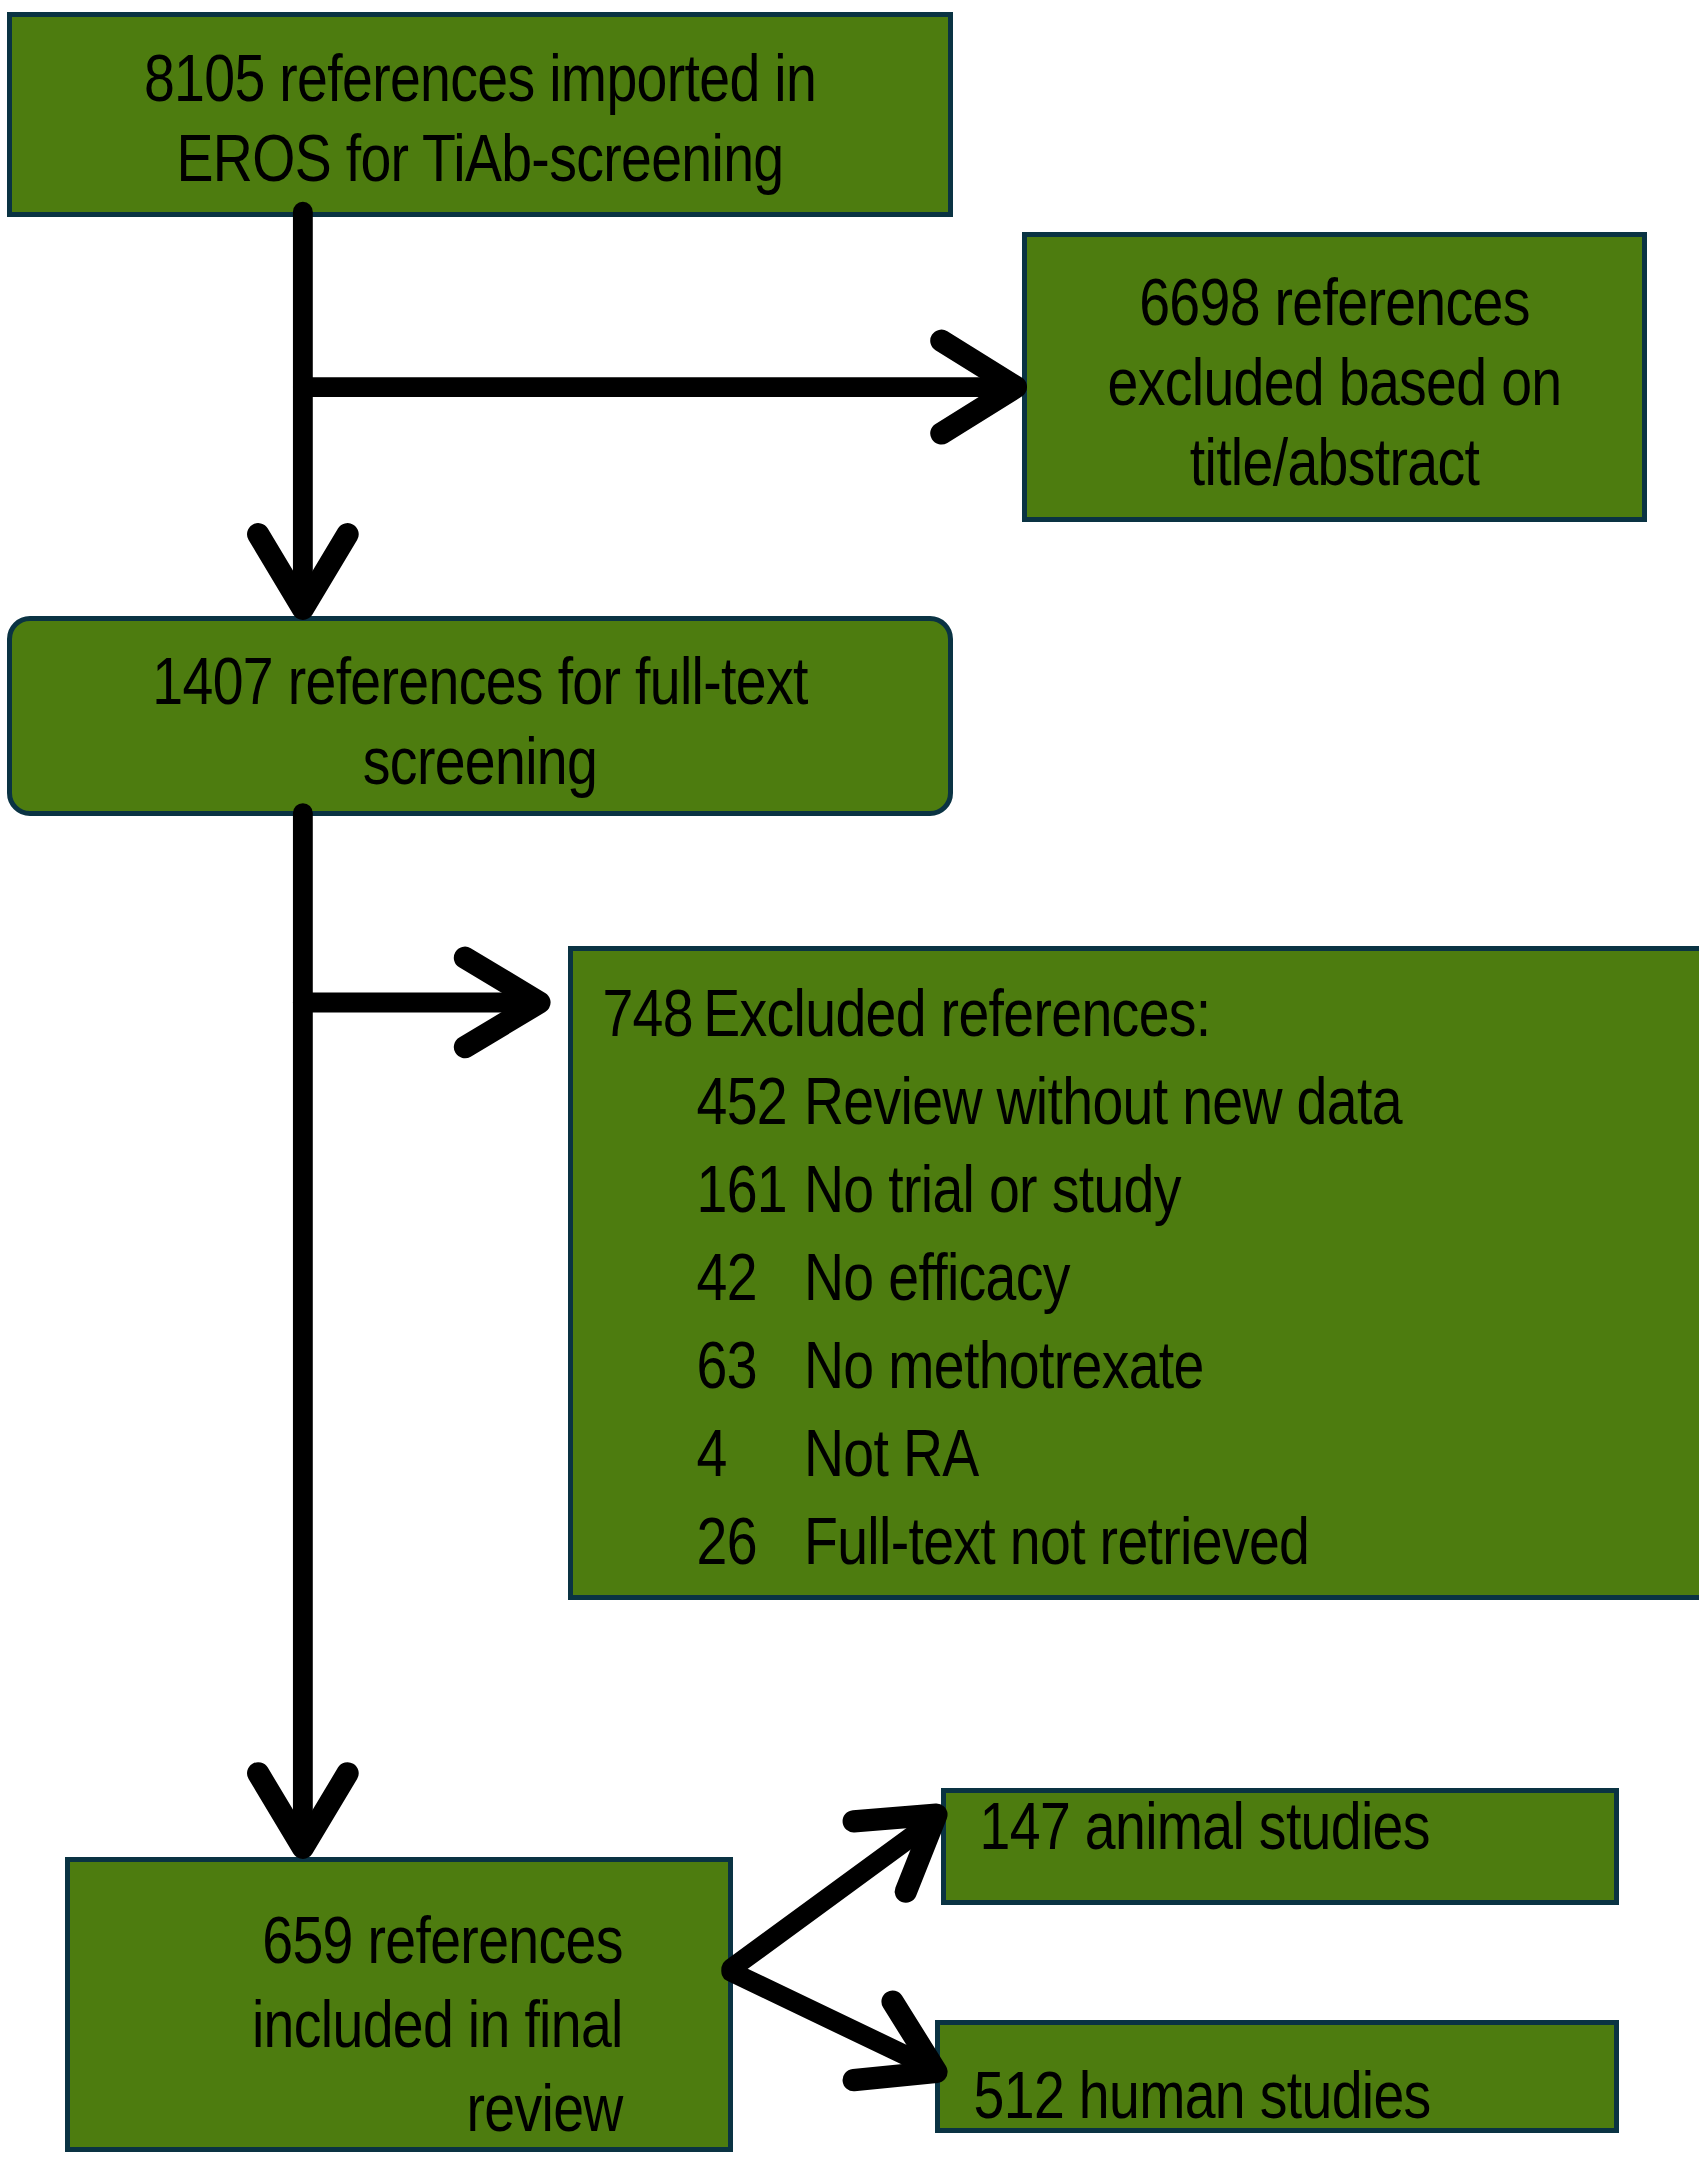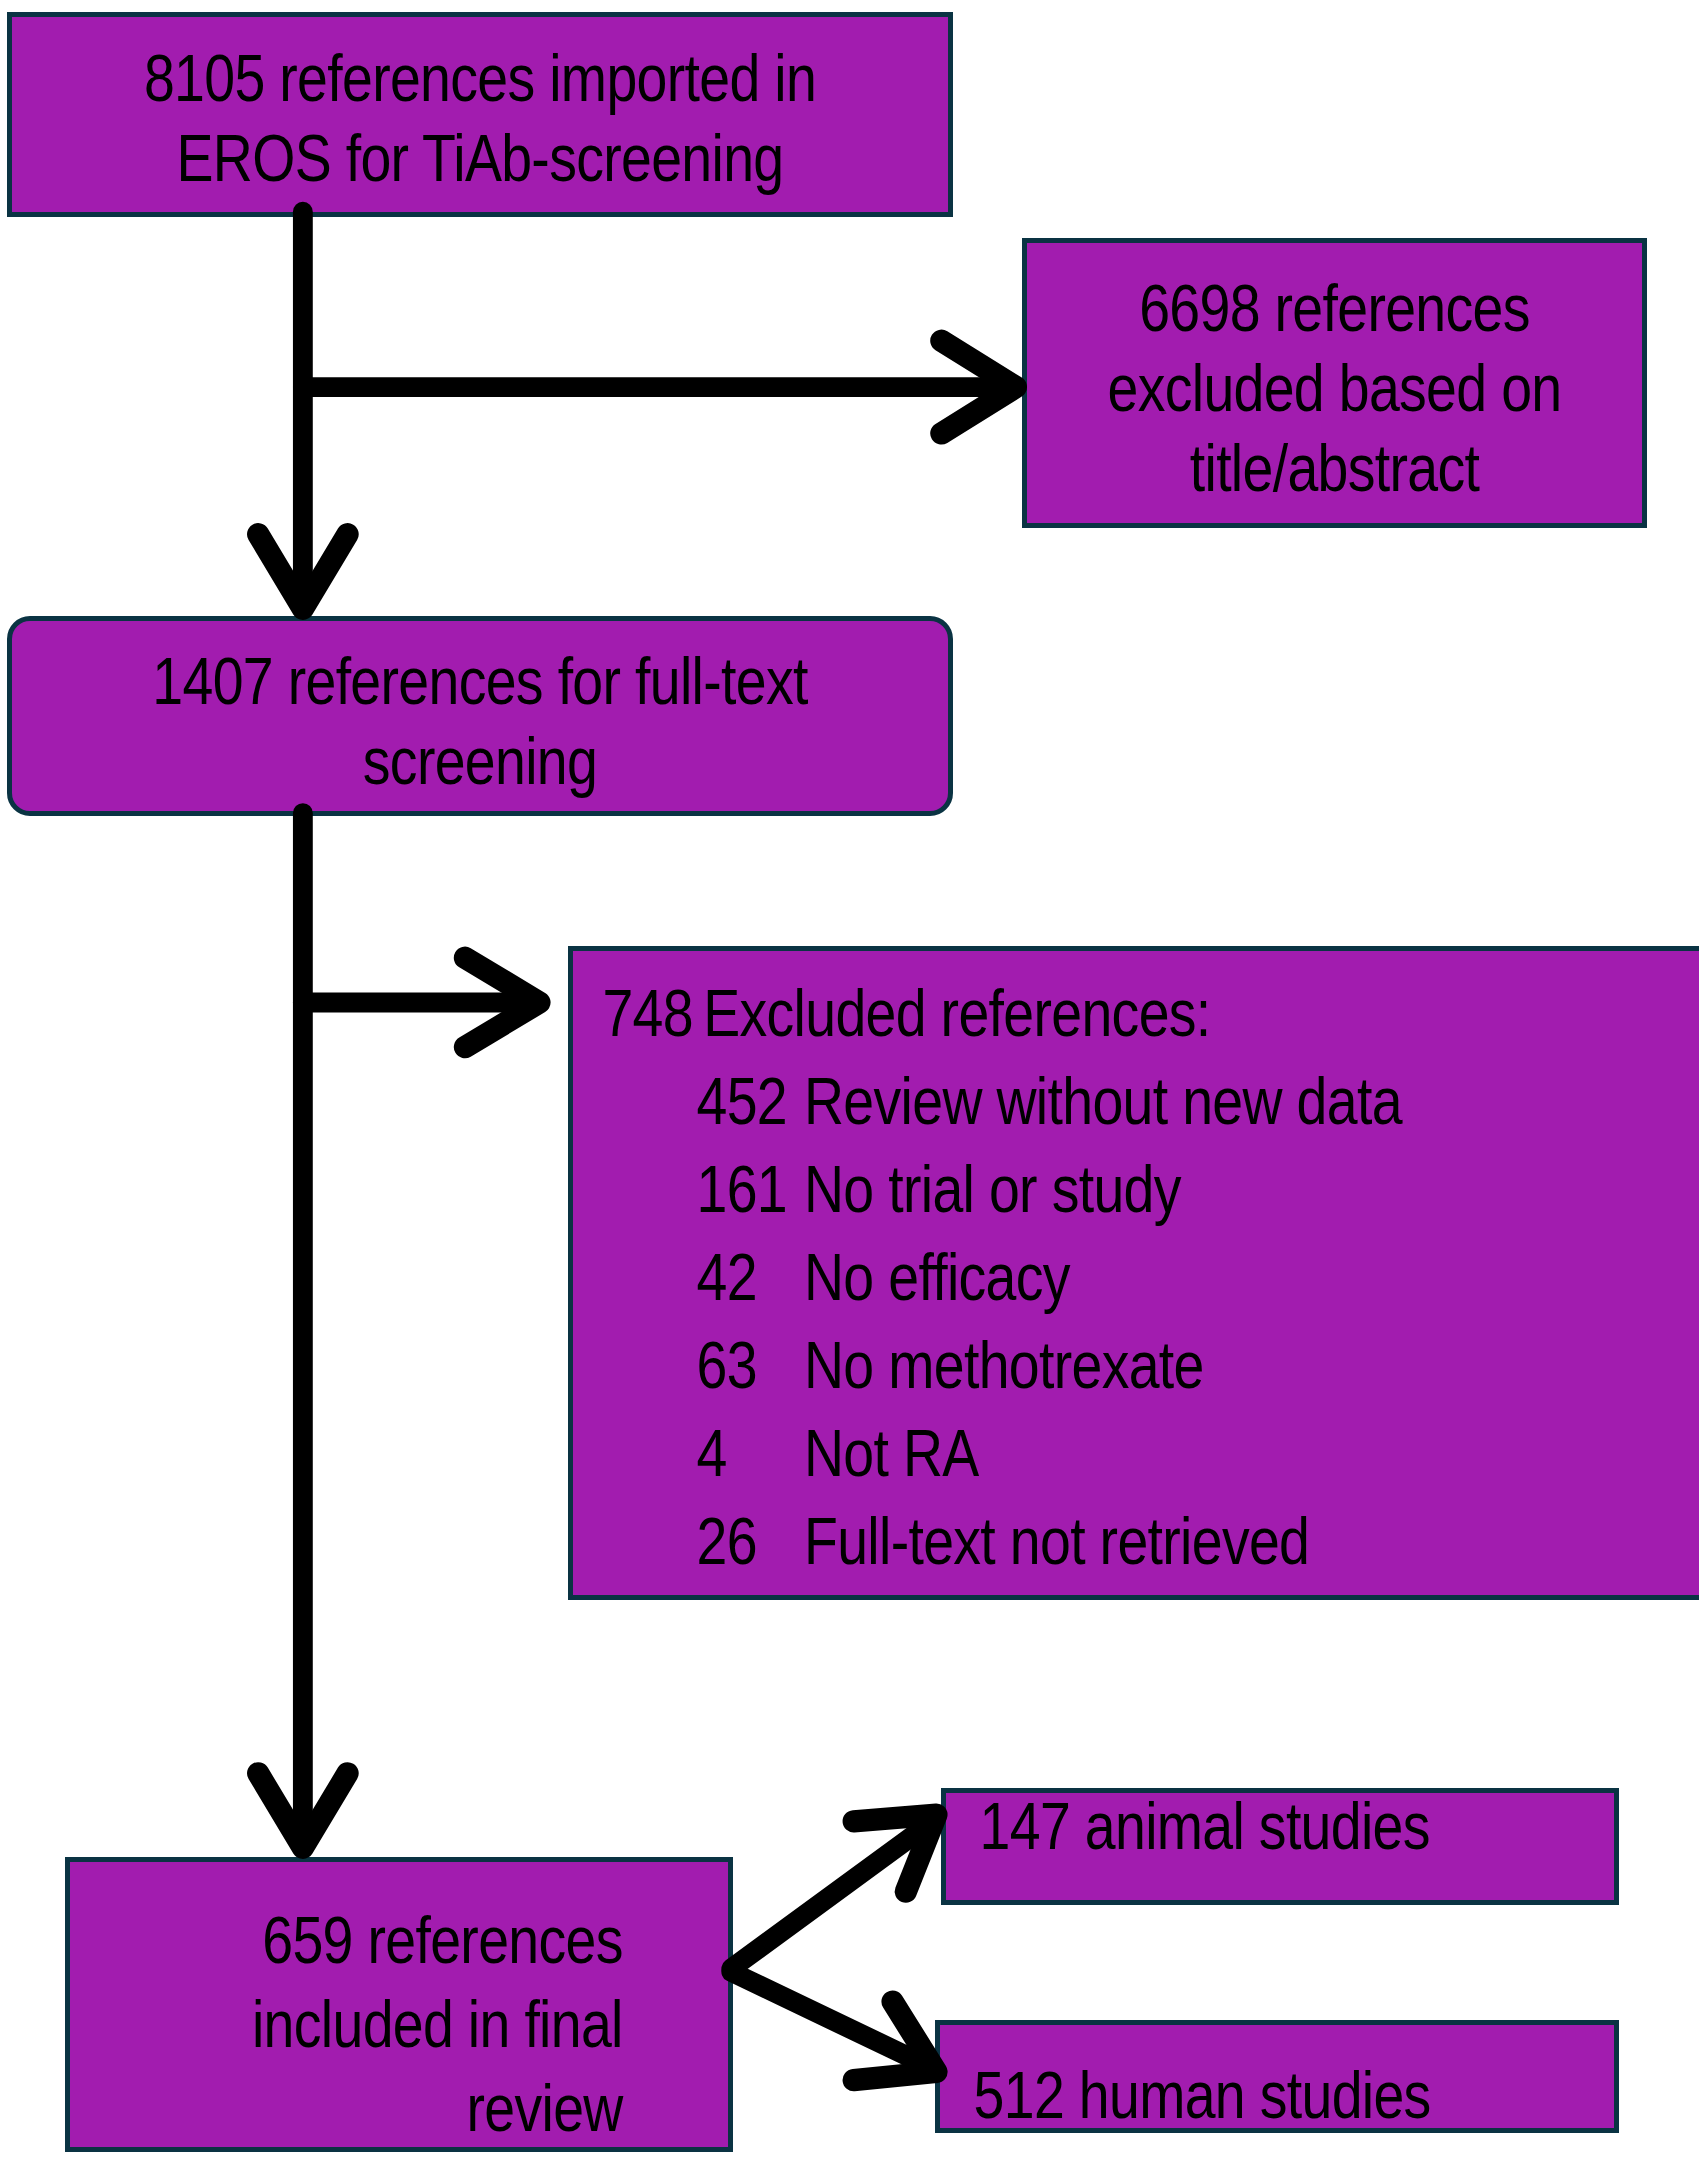--- a/index.html
+++ b/index.html
@@ -4,30 +4,30 @@
 <style>
   html,body { margin:0; padding:0; background:#ffffff; }
   .canvas {
     position:relative; width:1700px; height:2172px; background:#ffffff;
     font-family:"Liberation Sans", sans-serif; color:#000;
   }
   .arrows { position:absolute; left:0; top:0; width:1700px; height:2172px; z-index:2; pointer-events:none; }
   .shaft { stroke:#000; stroke-width:24; fill:none; stroke-linecap:round; }
   .head  { stroke:#000; stroke-width:27; fill:none; stroke-linecap:round; stroke-linejoin:round; }
   .box {
-    position:absolute; box-sizing:border-box; background:#a21caf;
+    position:absolute; box-sizing:border-box; background:#4d7c0f;
     border:5px solid #0a3343; z-index:1;
   }
   .txt { font-size:66px; letter-spacing:-0.8px; line-height:80px; }
   .condensed { transform:scaleX(0.84); }
   .origin-left { transform-origin:left center; }
   .center { text-align:center; }
   .b1 { left:6.6px;    top:11.6px;   width:946px; height:205px; }
   .b1 .txt { padding-top:21.5px; }
-  .b2 { left:1022px; top:238px;  width:625px;  height:290px; }
+  .b2 { left:1022px; top:232px;  width:625px;  height:290px; }
   .b2 .txt { padding-top:25px; }
   .b3 { left:6.6px;    top:616px;  width:946px; height:200px;border-radius:23px; }
   .b3 .txt { padding-top:20px; }
   .b4 { left:544px;  top:946px; width:1145px; height:654px;margin-left:24px; }
   .b4 .content { padding:18px 8.3px 0 35px; font-size:66px; letter-spacing:-0.8px; line-height:88px; }
   .b4 .row { display:flex; }
   .b4 .hdr-num { flex:0 0 120px; }
   .b4 .item { margin-left:112px; }
   .b4 .item-num { flex:0 0 128px; }
   .b5 { left:65px;   top:1857px; width:668px;  height:295px;text-align:right; }

